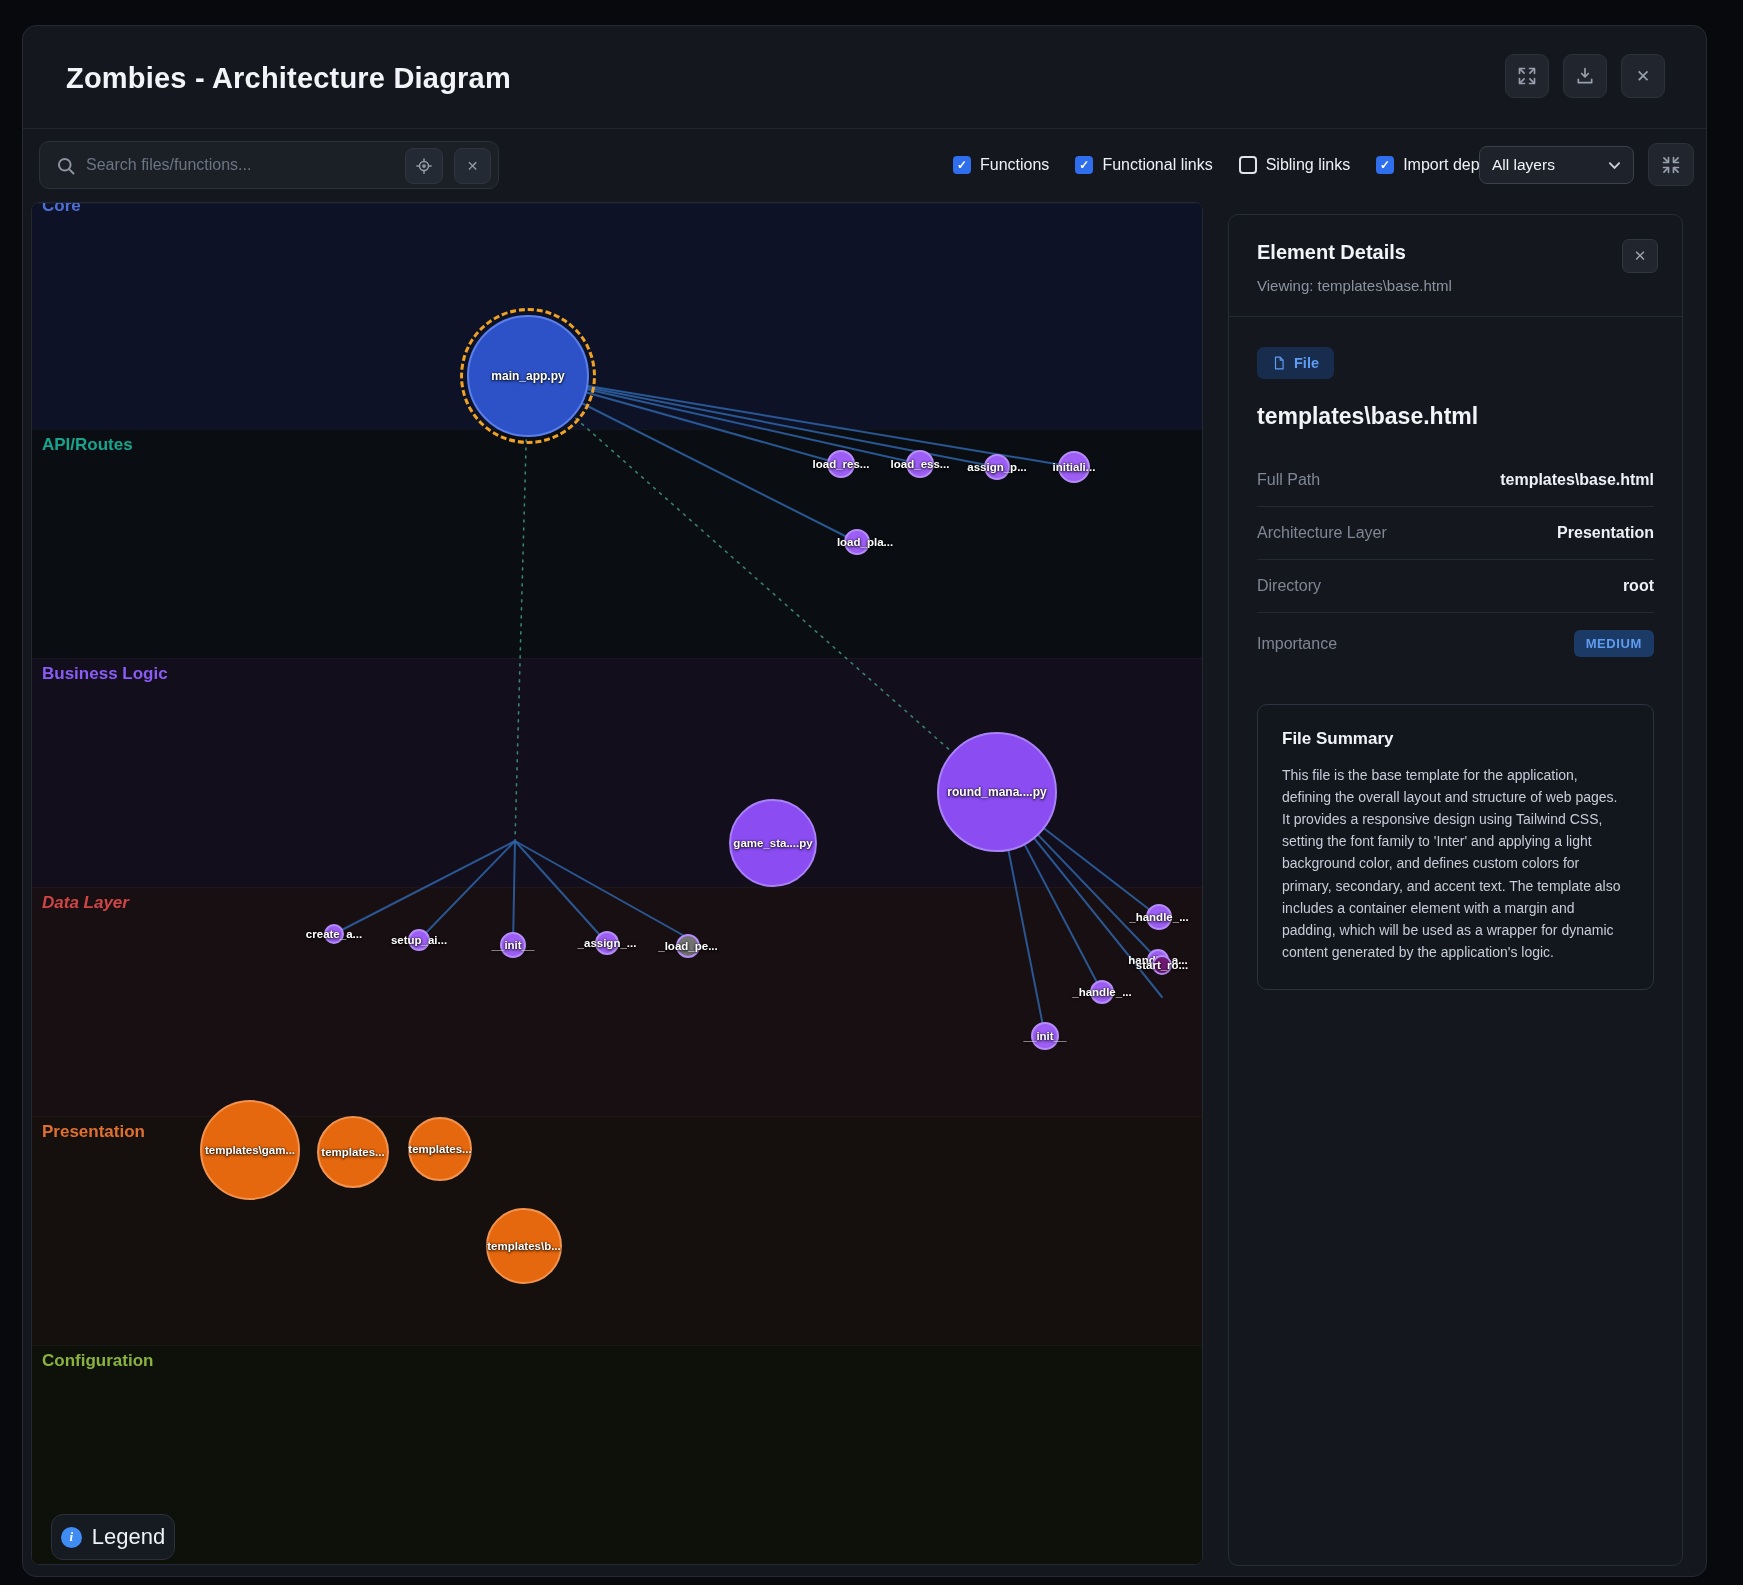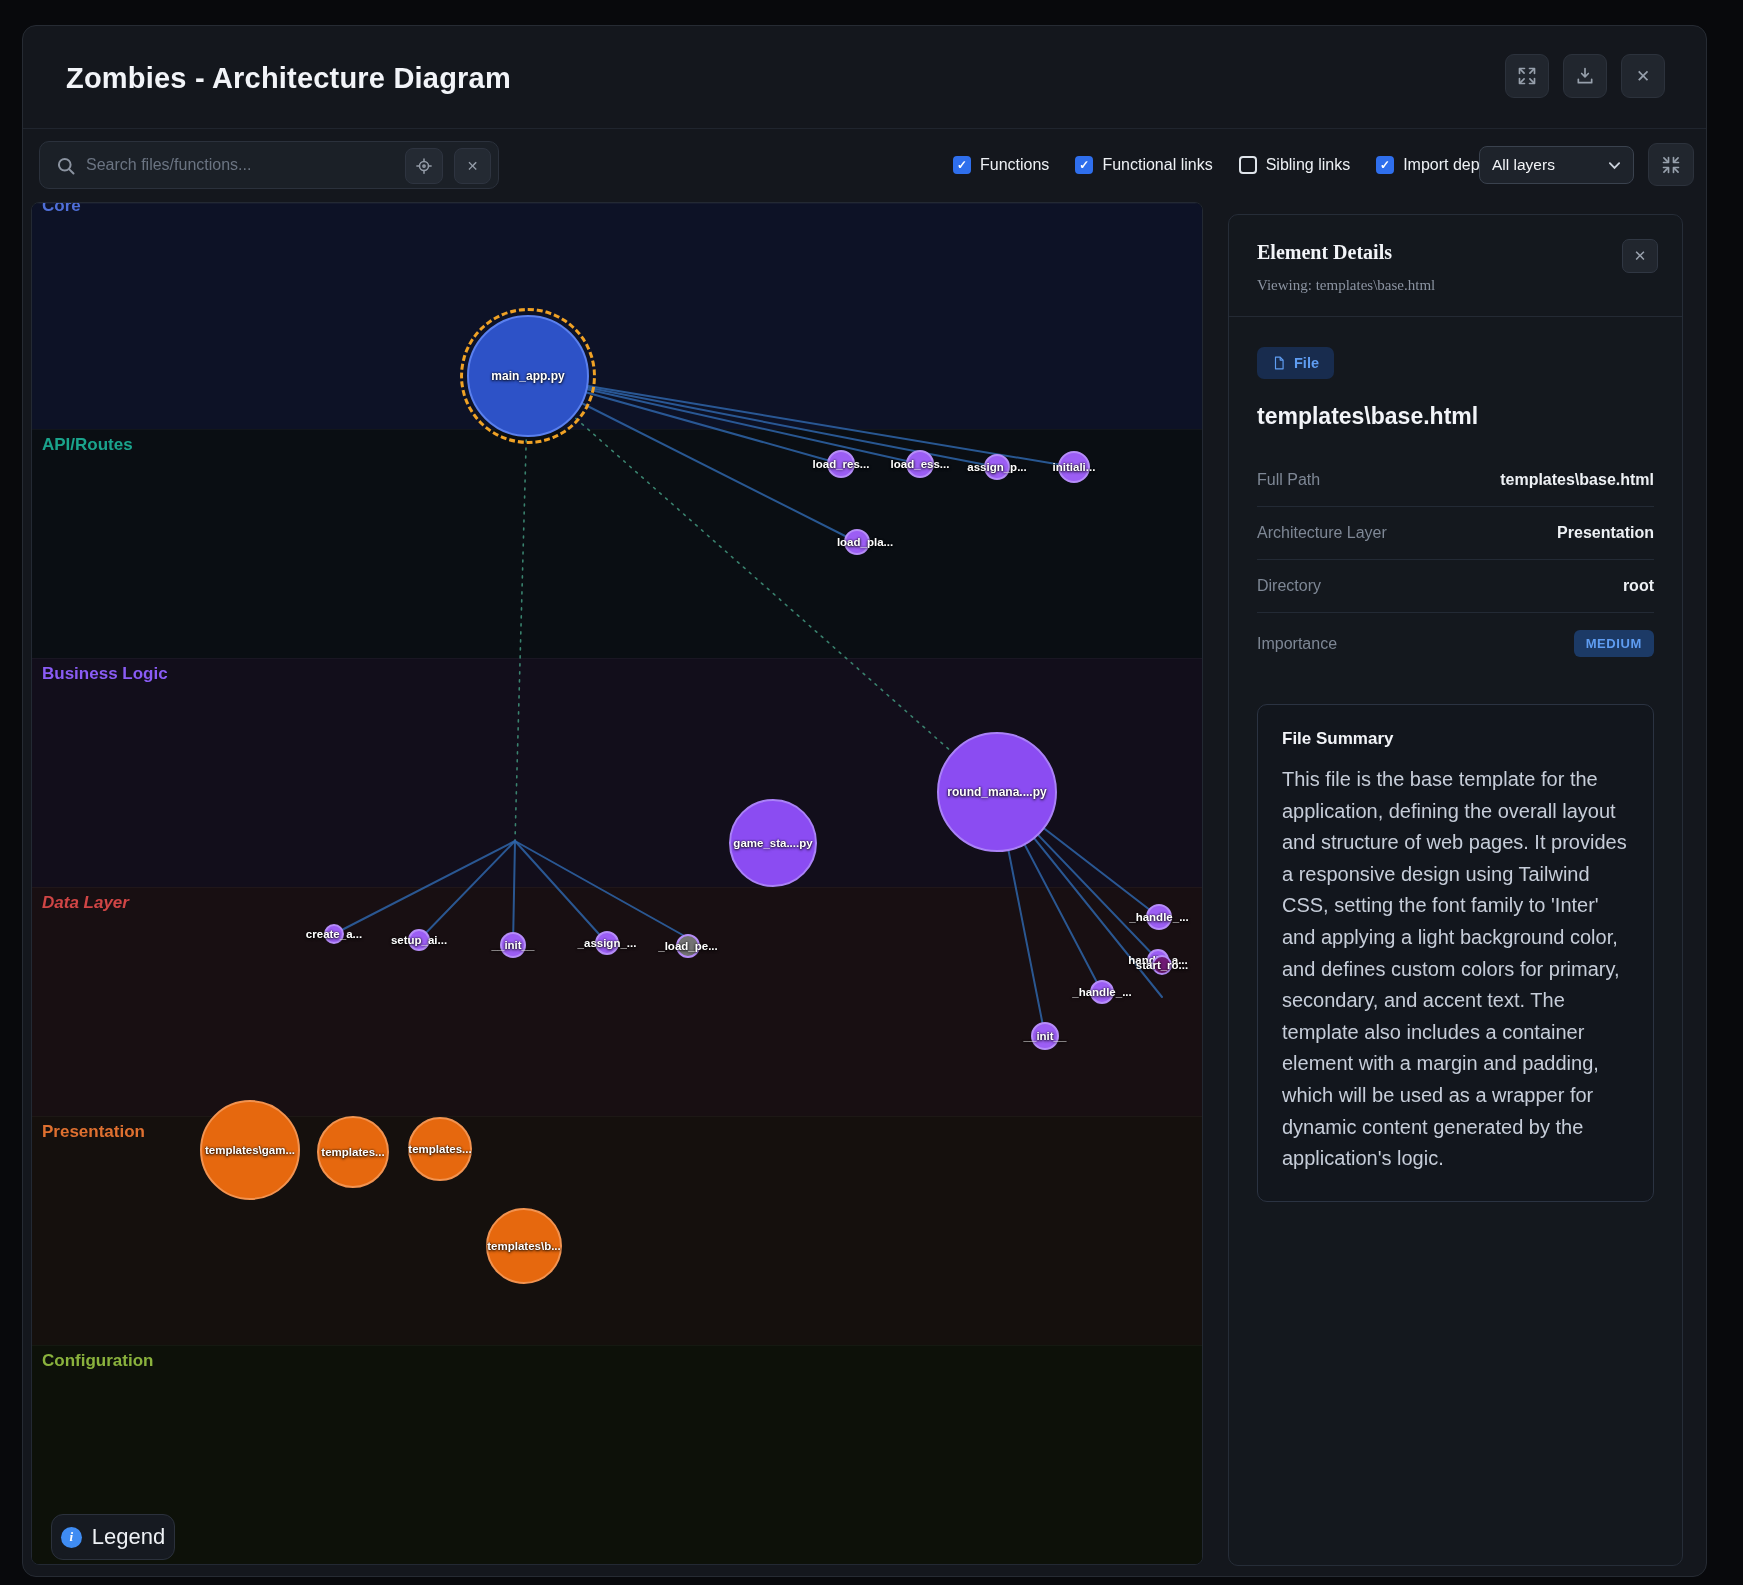--- a/index.html
+++ b/index.html
@@ -66,21 +66,21 @@
     background:#161a21; border:1px solid #2b313c; border-radius:12px; cursor:pointer;
     display:flex; align-items:center; justify-content:center; gap:10px; }
   .legend-btn .info { width:21px; height:21px; border-radius:50%; background:#3f8cf3; color:#fff;
     font-size:13px; font-weight:700; font-family:"Liberation Serif", serif; font-style:italic;
     display:flex; align-items:center; justify-content:center; }
   .legend-btn .txt { color:#eef1f5; font-size:22px; font-weight:400; }
 
   
   .panel { position:absolute; left:1205px; top:188px; width:455px; height:1352px;
     background:#14181e; border:1px solid #262d38; border-radius:10px; }
-  .phead { position:relative; padding:26px 28px 22px 28px; border-bottom:1px solid #242a34;font-family:Liberation Serif, serif; }
+  .phead { position:relative; padding:26px 28px 22px 28px; border-bottom:1px solid #242a34; }
   .ptitle { font-size:20px; font-weight:700; color:#f2f4f8; }
   .pviewing { margin-top:13px; font-size:15px; color:#8b93a1; }
   .pclose { position:absolute; right:24px; top:24px; width:36px; height:34px; border-radius:7px;
     background:#21262e; border:1px solid #303743; color:#9aa2ae; font-size:15px;
     display:flex; align-items:center; justify-content:center; cursor:pointer; }
   .pbody { padding:30px 28px; }
   .file-badge { display:inline-flex; align-items:center; gap:8px; padding:8px 15px;
     background:#182c4e; border-radius:7px; color:#5f9df2; font-size:14.5px; font-weight:600; }
   .file-badge svg { width:14px; height:16px; stroke:#5f9df2; fill:none; stroke-width:2; stroke-linejoin:round; }
   .pname { margin-top:24px; font-size:23px; font-weight:700; color:#f2f4f8; }
@@ -88,21 +88,21 @@
   .drow { display:flex; align-items:center; justify-content:space-between; padding:17px 0;
     border-bottom:1px solid #232a35; }
   .drow.last { border-bottom:none; }
   .dlabel { color:#7e8795; font-size:16px; }
   .dvalue { color:#edf0f4; font-size:16px; font-weight:600; }
   .imp-badge { background:#1c3a66; color:#5f9df2; font-size:13px; font-weight:700;
     letter-spacing:.6px; padding:6px 12px; border-radius:6px; }
   .summary { margin-top:30px; border:1px solid #2b3342; border-radius:10px; background:#12161d;
     padding:24px 24px 26px 24px; }
   .sum-title { font-size:17px; font-weight:700; color:#f2f4f8; }
-  .sum-text { margin-top:15px; font-size:20px; line-height:1.58; color:#c6cdd9; }
+  .sum-text { margin-top:15px; font-size:14px; line-height:1.58; color:#c6cdd9; }
 </style>
 </head>
 <body>
 
 <div class="card">
 
   <div class="page-title">Zombies - Architecture Diagram</div>
   <div class="hbtn" style="left:1482px">
     <svg viewBox="0 0 24 24">
       <path d="M3 9V3h6 M15 3h6v6 M21 15v6h-6 M9 21H3v-6"></path>

